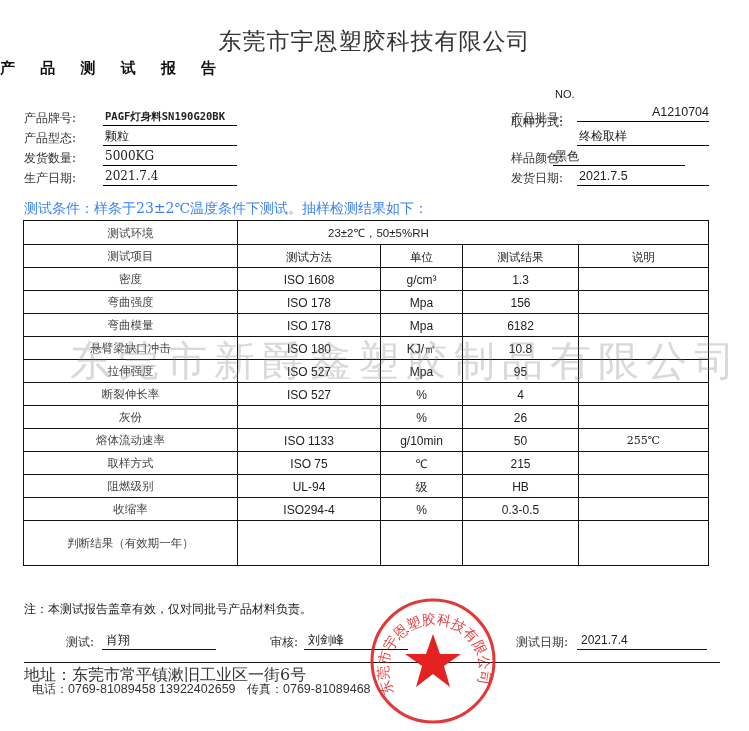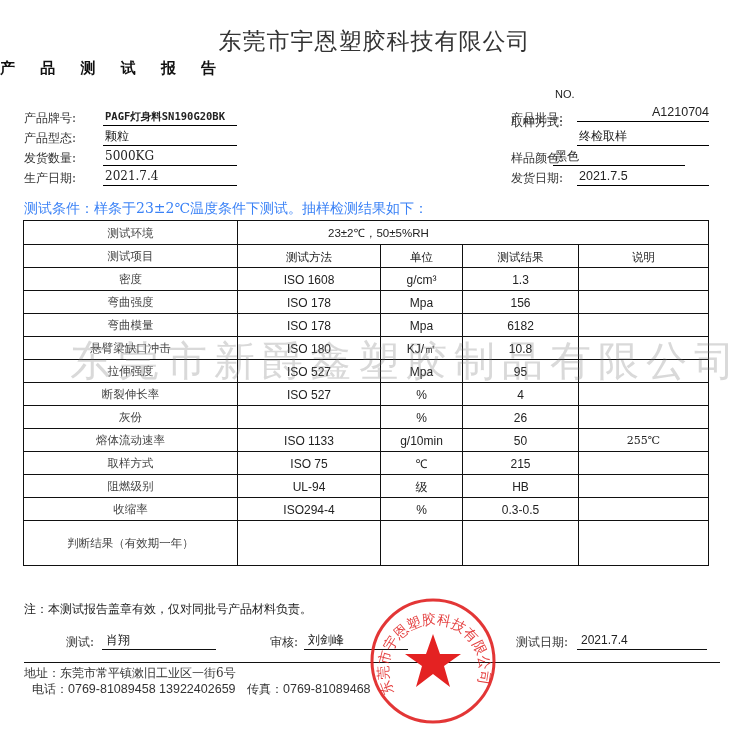--- a/index.html
+++ b/index.html
@@ -25,21 +25,21 @@
   td.envval { text-align:left !important; padding-left:90px !important; font-family:"Liberation Sans", sans-serif; font-size:12px; vertical-align:middle !important; }
   td.note { font-size:11px !important; }
 
   .watermark { left:70px; top:334px; font-size:41px; color:rgba(120,120,120,0.28); letter-spacing:7px;
                font-family:"DejaVu Sans", "Liberation Sans", sans-serif; pointer-events:none; }
 
   .remark { left:24px; top:601px; font-size:12px; color:#222; }
   .sig-lbl { font-size:12px; color:#333; }
   .sig-val { font-size:12px; border-bottom:1px solid #111; height:16px; line-height:15px; padding-left:4px; }
   .footer-line { left:24px; top:662px; width:696px; height:0; border-top:1.5px solid #111; }
-  .addr { left:24px; top:665px; font-size:12px; color:#333; }
+  .addr { left:24px; top:665px; font-size:16px; color:#333; }
   .phone { left:24px; top:681px; font-size:12px; color:#333;margin-left:8px; }
   .phone .num { font-family:"Liberation Sans", sans-serif; font-size:12.5px; }
   .stamp { left:368px; top:596px; width:130px; height:130px; pointer-events:none; }
 </style>
 </head>
 <body>
 
 <div class="abs company">东莞市宇恩塑胶科技有限公司</div>
 <div class="abs subtitle">产 品 测 试 报 告</div>
 <div class="abs no">NO.</div>

